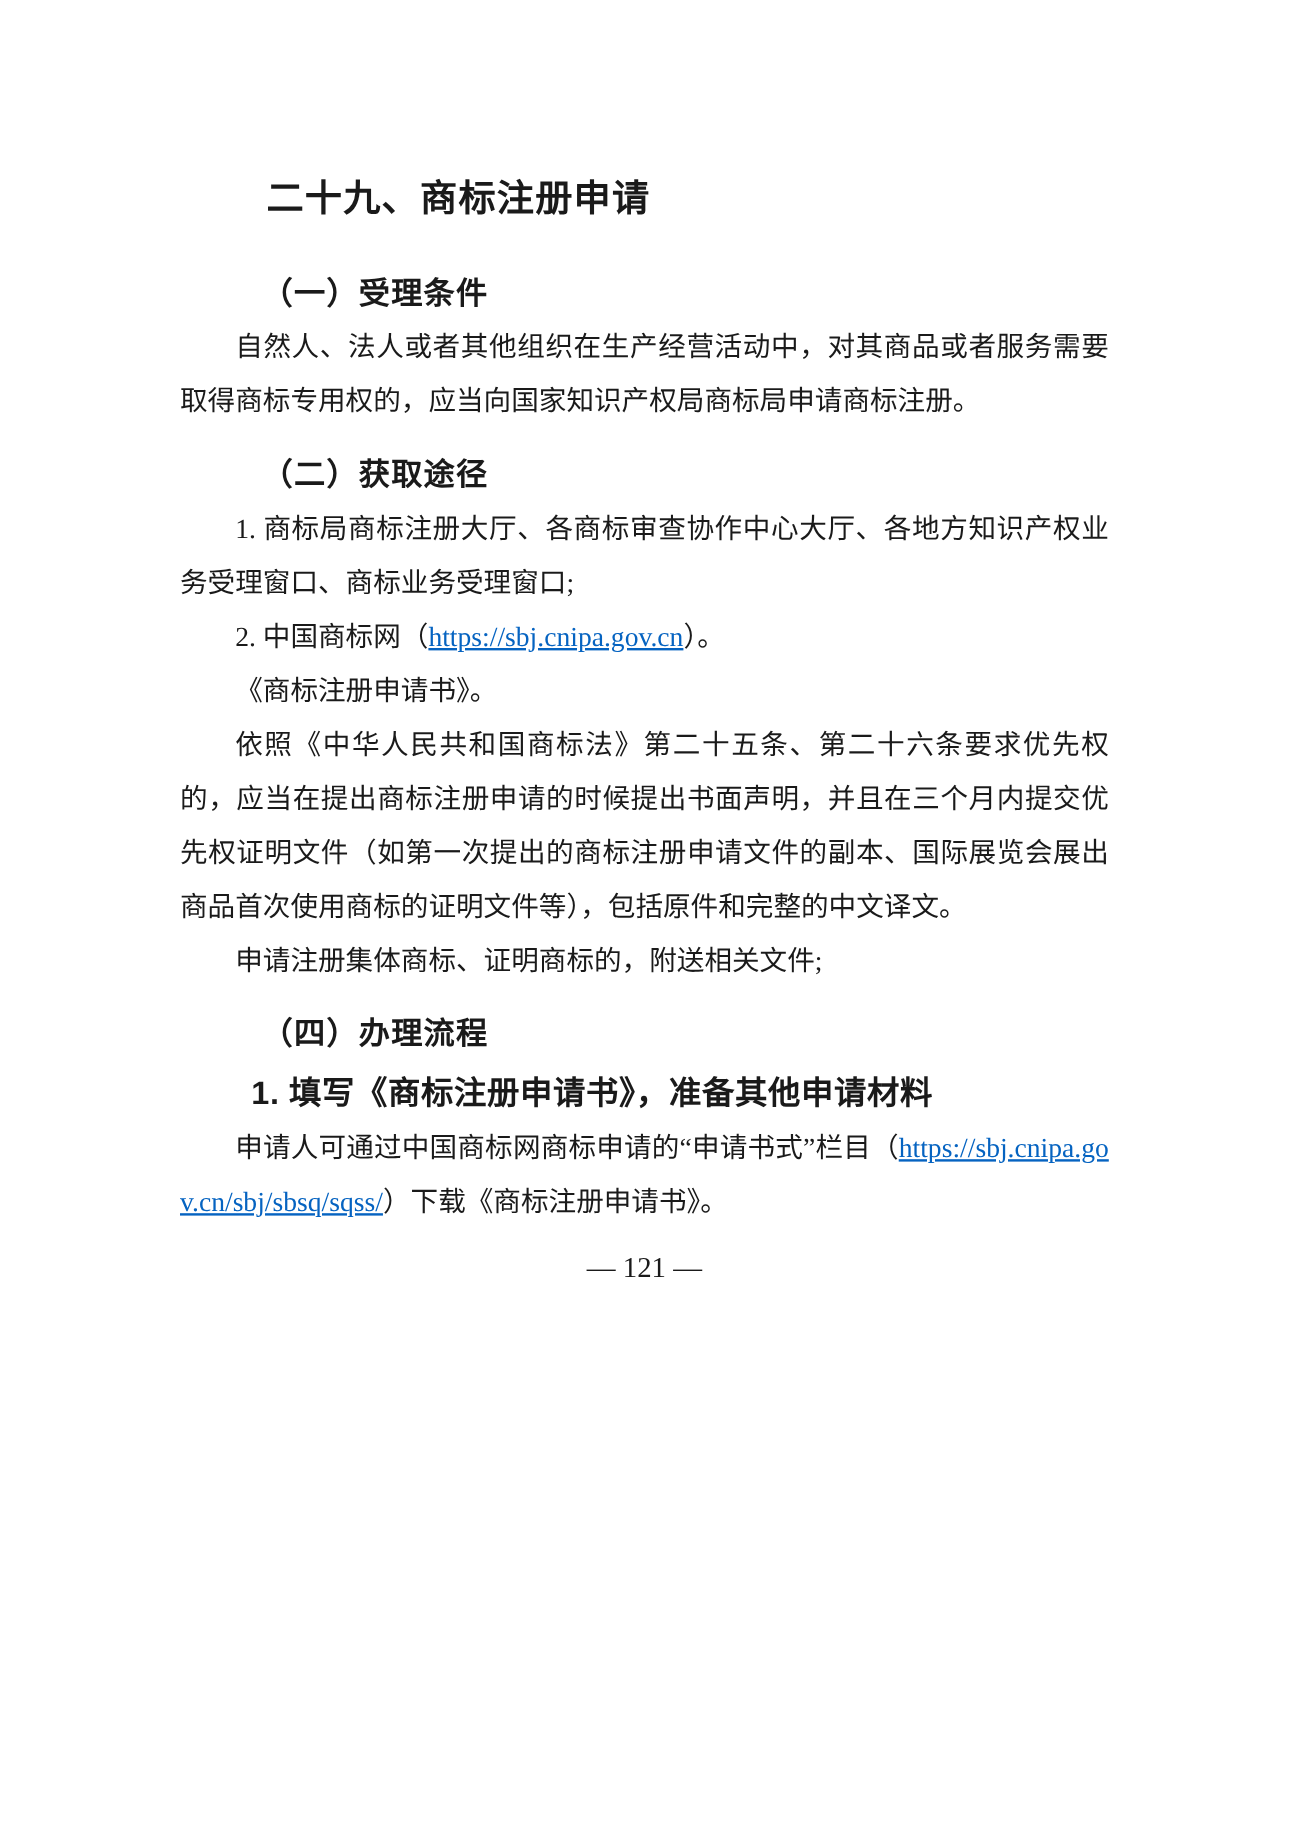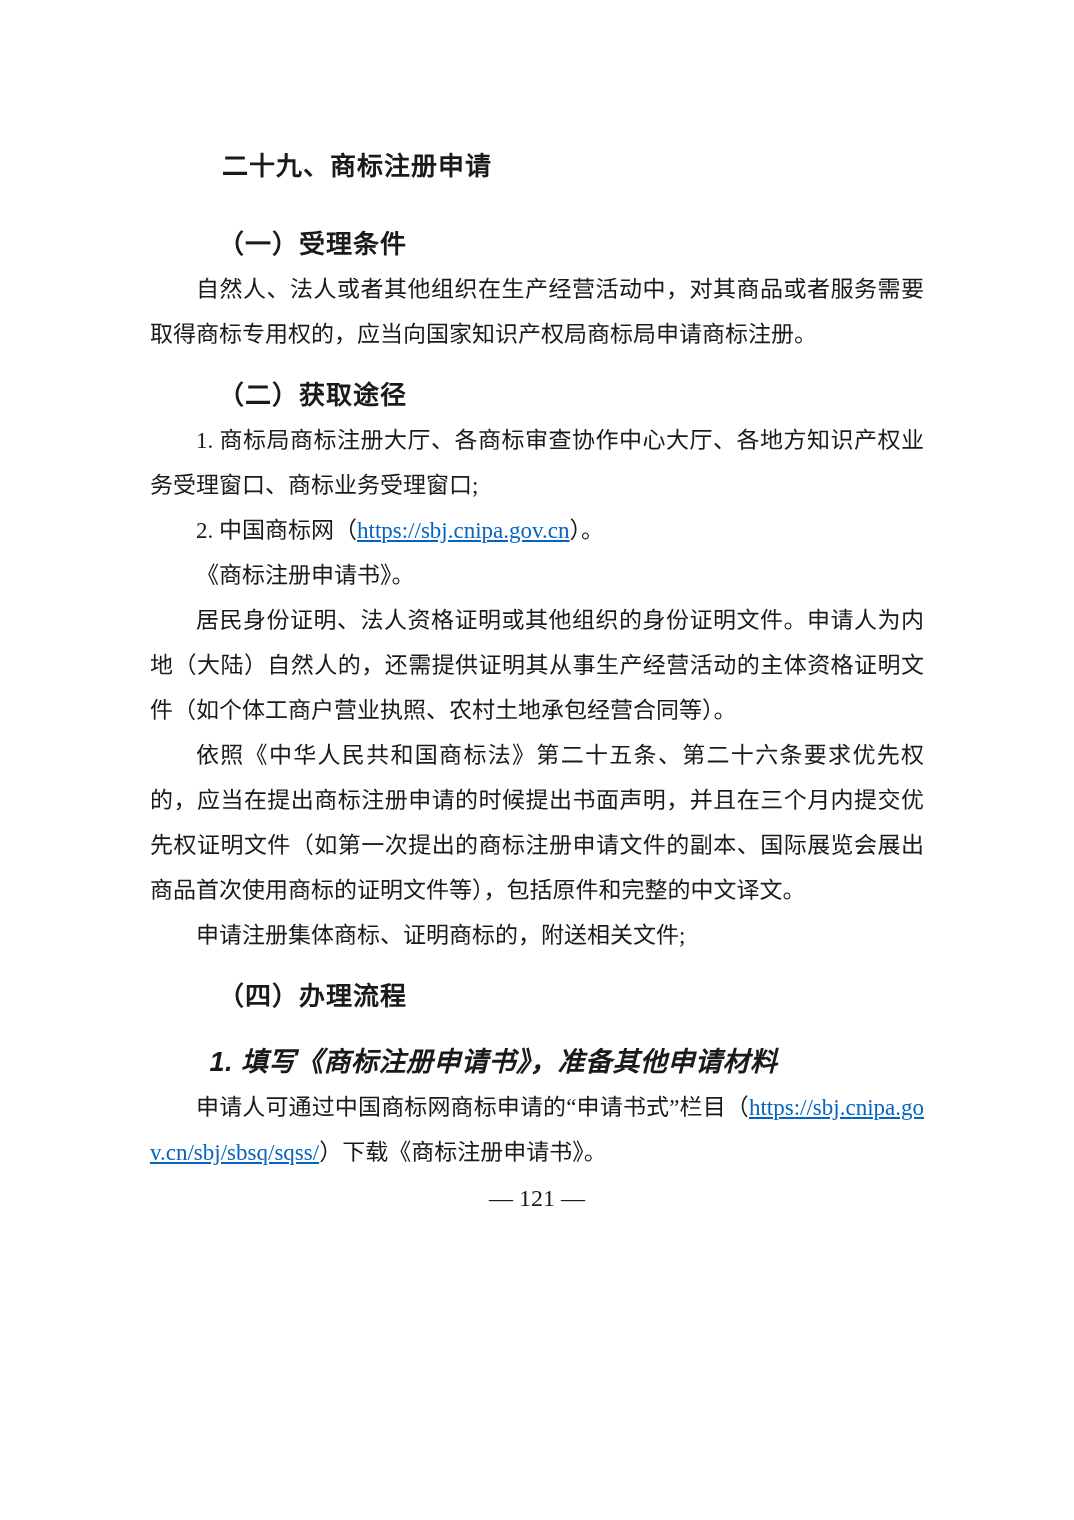--- a/index.html
+++ b/index.html
@@ -17,21 +17,21 @@
   .page {
     box-sizing: border-box;
     width: 1074px;
     height: 1520px;
     padding: 146px 150px 0 150px;
     background: #ffffff;
   }
   .doc-title {
     font-family: "Liberation Sans", "DejaVu Sans", sans-serif;
     font-weight: 700;
-    font-size: 26px;
+    font-size: 31px;
     line-height: 40px;
     margin: 0 0 36px 0;
     text-indent: 72px;
     letter-spacing: 1px;
   }
   .section-heading {
     font-family: "Liberation Serif", "DejaVu Serif", serif;
     font-weight: 700;
     font-size: 26px;
     line-height: 45px;
@@ -45,55 +45,53 @@
     margin: 0;
     text-align: justify;
     text-justify: inter-ideograph;
     text-indent: 2em;
   }
   .step-title {
     font-family: "Liberation Sans", "DejaVu Sans", sans-serif;
     font-weight: 700;
     font-size: 27px;
     line-height: 46px;
-    margin: 20px 0 0 0;
+    margin: 4px 0 0 0;
     text-indent: 2.2em;
     letter-spacing: 0.5px;
-    font-style: italic;
   }
   .link {
     color: #0563C1;
     text-decoration: underline;
     cursor: pointer;
     word-break: break-all;
   }
   .page-footer {
     font-size: 24px;
     line-height: 30px;
-    margin-top: 8px;
+    margin-top: 18px;
     text-align: center;
     color: #1a1a1a;
   }
 </style>
 </head>
 <body>
 
 <div class="page">
 
   <h1 class="doc-title">二十九、商标注册申请</h1>
 
   <h2 class="section-heading">（一）受理条件</h2>
   <p class="body-para">自然人、法人或者其他组织在生产经营活动中，对其商品或者服务需要取得商标专用权的，应当向国家知识产权局商标局申请商标注册。</p>
 
   <h2 class="section-heading">（二）获取途径</h2>
   <p class="body-para">1. 商标局商标注册大厅、各商标审查协作中心大厅、各地方知识产权业务受理窗口、商标业务受理窗口;</p>
   <p class="body-para"><span>2. 中国商标网（</span><a class="link">https://sbj.cnipa.gov.cn</a><span>）。</span></p>
 
   <p class="body-para">《商标注册申请书》。</p>
-  <p class="body-para">居民身份证明、法人资格证明或其他组织的身份证明文件。申请人为内地（大陆）自然人的，还需提供证明其从事生产经营活动的主体资格证明文件（如个体工商户营业执照、农村土地承包经营合同等）。</p>
   <p class="body-para">依照《中华人民共和国商标法》第二十五条、第二十六条要求优先权的，应当在提出商标注册申请的时候提出书面声明，并且在三个月内提交优先权证明文件（如第一次提出的商标注册申请文件的副本、国际展览会展出商品首次使用商标的证明文件等），包括原件和完整的中文译文。</p>
   <p class="body-para">申请注册集体商标、证明商标的，附送相关文件;</p>
 
   <h2 class="section-heading">（四）办理流程</h2>
   <p class="step-title">1. 填写《商标注册申请书》，准备其他申请材料</p>
   <p class="body-para"><span>申请人可通过中国商标网商标申请的“申请书式”栏目（</span><a class="link">https://sbj.cnipa.gov.cn/sbj/sbsq/sqss/</a><span>）下载《商标注册申请书》。</span></p>
 
   <div class="page-footer">— 121 —</div>
 
 </div>

